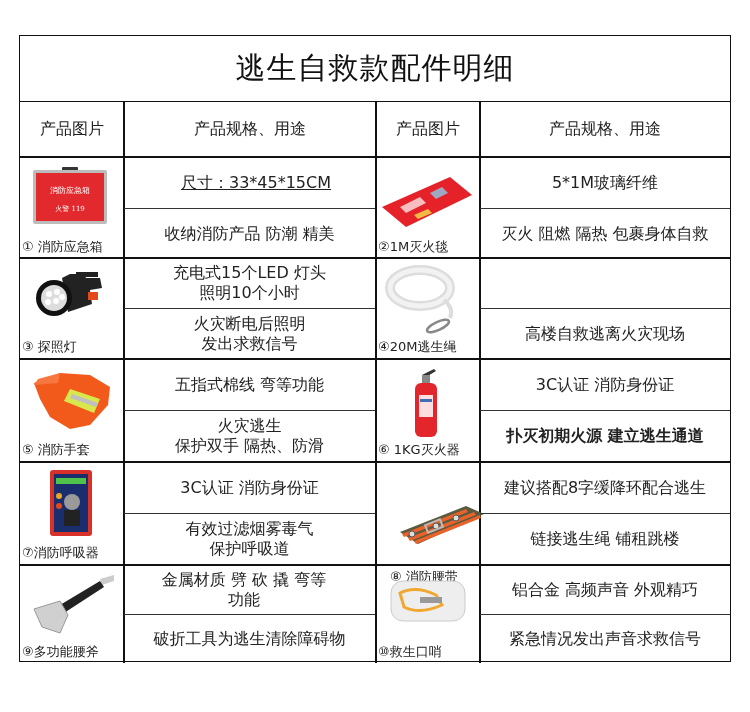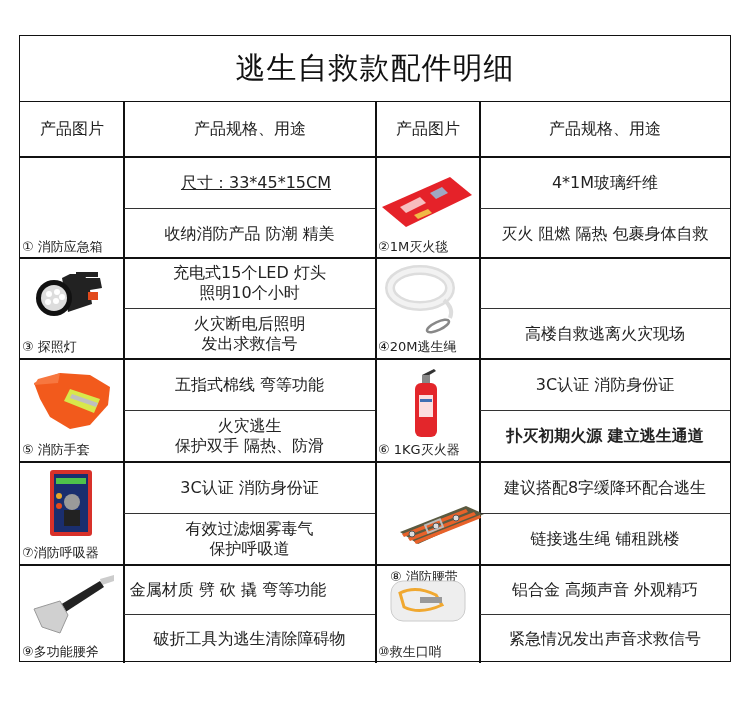--- a/index.html
+++ b/index.html
@@ -31,38 +31,47 @@
   <div class="cell" style="left:356px;top:65px;width:104px;height:55px;">产品图片</div>
   <div class="cell" style="left:460px;top:65px;width:250px;height:55px;">产品规格、用途</div>
 
   <div class="vline" style="left:103px;top:65px;height:562px;"></div>
   <div class="vline" style="left:355px;top:65px;height:562px;"></div>
   <div class="vline" style="left:459px;top:65px;height:562px;"></div>
   <div class="hline" style="left:0;top:120px;width:100%;"></div>
 
   <div>
     <div class="pic" style="left:0;top:121px;width:103px;height:101px;">
+      <div class="img" style="left:12px;top:10px;width:76px;height:58px;">
+        <svg width="76" height="58" viewBox="0 0 76 58">
+          <rect x="30" y="0" width="16" height="4" rx="1" fill="#333"></rect>
+          <rect x="1" y="3" width="74" height="54" rx="2" fill="#bcbcbc"></rect>
+          <rect x="4" y="6" width="68" height="48" fill="#e22a2e"></rect>
+          <text x="38" y="26" font-size="8" fill="#fff" text-anchor="middle" font-family="DejaVu Serif, serif">消防应急箱</text>
+          <text x="38" y="44" font-size="7" fill="#fff" text-anchor="middle" font-family="DejaVu Serif, serif">火警 119</text>
+        </svg>
+      </div>
       <div class="cap">① 消防应急箱</div>
     </div>
     <div class="cell spec" style="left:104px;top:121px;width:264px;height:51px;text-decoration:underline;">尺寸：33*45*15CM</div>
     <div class="hline thin" style="left:104px;top:172px;width:251px;"></div>
     <div class="cell spec" style="left:104px;top:173px;width:251px;height:49px;">收纳消防产品 防潮 精美</div>
 
     <div class="pic" style="left:356px;top:121px;width:103px;height:101px;">
       <div class="img" style="left:4px;top:14px;width:94px;height:60px;">
         <svg width="94" height="60" viewBox="0 0 94 60">
           <polygon points="2,36 70,6 92,24 26,56" fill="#e52229"></polygon>
           <polygon points="20,36 40,26 46,32 26,42" fill="#fff" opacity="0.7"></polygon>
           <polygon points="50,22 62,16 68,22 56,28" fill="#8fc9e8" opacity="0.8"></polygon>
           <polygon points="34,44 48,38 52,42 38,48" fill="#f4e04d" opacity="0.8"></polygon>
         </svg>
       </div>
       <div class="cap">②1M灭火毯</div>
     </div>
-    <div class="cell spec" style="left:460px;top:121px;width:250px;height:51px;">4*1M玻璃纤维</div>
+    <div class="cell spec" style="left:460px;top:121px;width:250px;height:51px;">5*1M玻璃纤维</div>
     <div class="hline thin" style="left:460px;top:172px;width:250px;"></div>
     <div class="cell spec" style="left:460px;top:173px;width:250px;height:49px;">灭火 阻燃 隔热 包裹身体自救</div>
   </div>
   <div class="hline" style="left:0;top:221px;width:100%;"></div>
 
   <div>
     <div class="pic" style="left:0;top:222px;width:103px;height:100px;">
       <div class="img" style="left:12px;top:10px;width:84px;height:56px;">
         <svg width="84" height="56" viewBox="0 0 84 56">
           <path d="M30,10 L38,6 L52,6 L54,10 L68,10 L70,20 L58,22 L60,36 L36,44 Z" fill="#222"></path>
@@ -182,21 +191,21 @@
     <div class="pic" style="left:0;top:529px;width:103px;height:98px;">
       <div class="img" style="left:10px;top:8px;width:86px;height:66px;">
         <svg width="86" height="66" viewBox="0 0 86 66">
           <polygon points="70,6 84,2 84,8 72,12" fill="#ccc"></polygon>
           <polygon points="30,32 70,8 74,14 34,40" fill="#222"></polygon>
           <polygon points="4,36 30,28 38,42 30,60 12,54" fill="#d0d0d0" stroke="#999" stroke-width="1"></polygon>
         </svg>
       </div>
       <div class="cap">⑨多功能腰斧</div>
     </div>
-    <div class="cell spec" style="left:104px;top:529px;width:208px;height:49px;">金属材质 劈 砍 撬 弯等功能</div>
+    <div class="cell spec" style="left:104px;top:529px;width:208px;height:49px;padding-left:32px;">金属材质 劈 砍 撬 弯等功能</div>
     <div class="hline thin" style="left:104px;top:578px;width:251px;"></div>
     <div class="cell spec" style="left:104px;top:579px;width:251px;height:47px;">破折工具为逃生清除障碍物</div>
 
     <div class="pic" style="left:356px;top:529px;width:103px;height:98px;">
       <div class="img" style="left:14px;top:14px;width:76px;height:44px;">
         <svg width="76" height="44" viewBox="0 0 76 44">
           <rect x="1" y="2" width="74" height="40" rx="12" fill="#eeeeee" stroke="#ccc"></rect>
           <path d="M10,14 Q26,6 46,16 L52,26 Q30,36 14,28 Z" fill="none" stroke="#f0a830" stroke-width="3"></path>
           <rect x="30" y="18" width="22" height="6" fill="#999"></rect>
         </svg>

